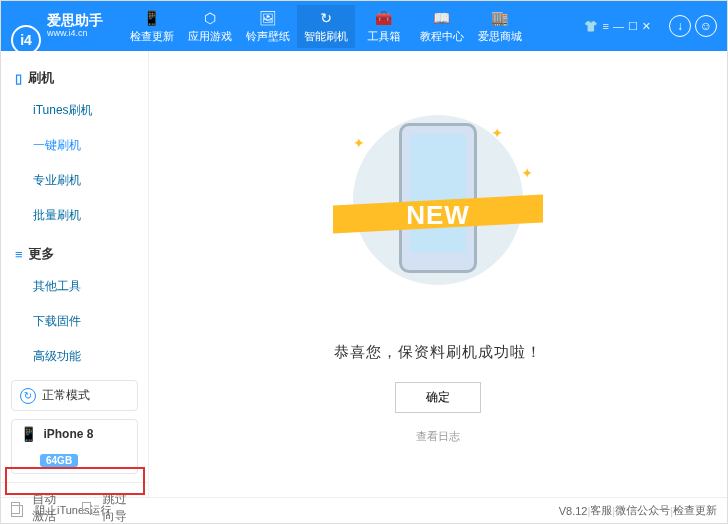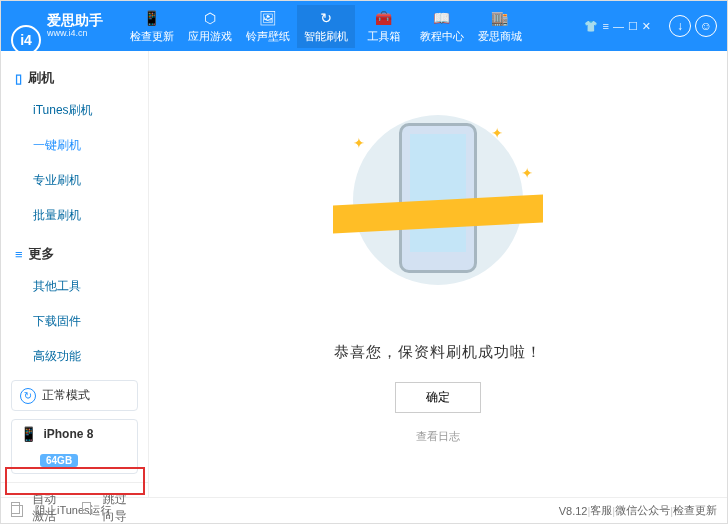--- a/index.html
+++ b/index.html
@@ -161,20 +161,21 @@
     </div>
 
     <div class="main">
       <div class="illustration">
         <div class="ill-circle"></div>
         <span class="star" style="top:30px;left:40px;">✦</span>
         <span class="star" style="top:20px;right:60px;">✦</span>
         <span class="star" style="top:60px;right:30px;">✦</span>
         <div class="ill-phone"></div>
         <div class="ribbon-band"></div>
+        <div class="ribbon-text">NEW</div>
       </div>
       <div class="msg">恭喜您，保资料刷机成功啦！</div>
       <button class="ok-btn">确定</button>
       <a class="view-log">查看日志</a>
     </div>
   </div>
 
   <div class="footer">
     <label class="cb-group">
         <span class="cb-box"></span>

